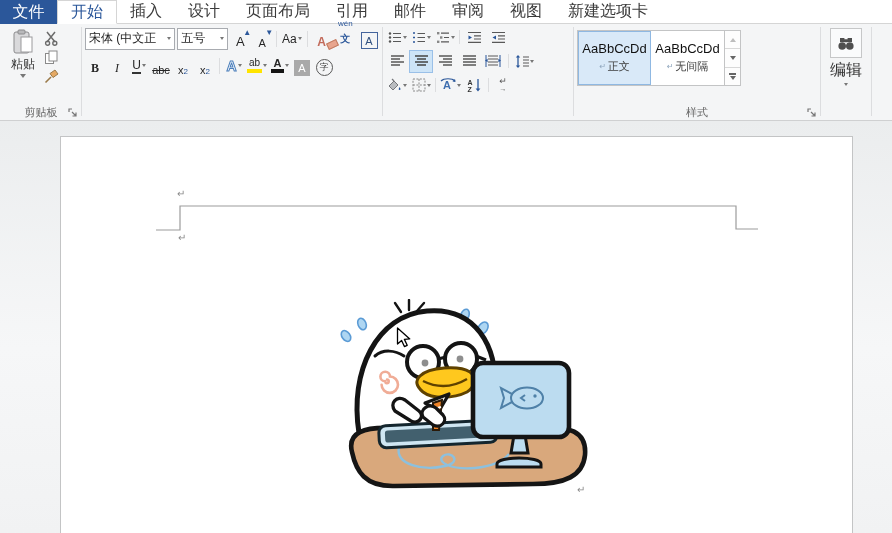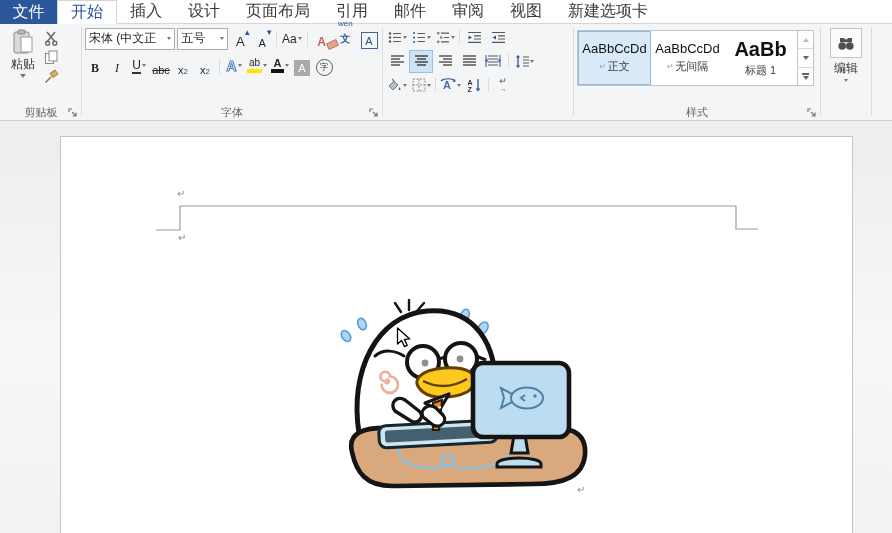--- a/index.html
+++ b/index.html
@@ -66,21 +66,21 @@
   .sbtn{flex:1;display:flex;align-items:center;justify-content:center;border-bottom:1px solid #d8d8d8;background:#fdfdfd}
   .sbtn:last-child{border-bottom:none}
   .utri{width:0;height:0;border-left:3px solid transparent;border-right:3px solid transparent;border-bottom:4px solid #bdbdbd}
   .dtri{width:0;height:0;border-left:3px solid transparent;border-right:3px solid transparent;border-top:4px solid #666}
   .morebar{display:flex;flex-direction:column;align-items:center;gap:1px}
   .morebar i{display:block;width:7px;height:1.5px;background:#666}
 
   
   .edit{align-items:center;width:44px}
   .edico{width:30px;height:28px;border:1px solid #c6c7c8;background:#fafbfc;display:flex;align-items:center;justify-content:center;margin:3px auto 2px}
-  .edlbl{font-size:12px;color:#333;text-align:center}
+  .edlbl{font-size:16px;color:#333;text-align:center}
   .edarr{display:flex;justify-content:center;margin-top:2px}
 
   
   .docarea{position:relative;height:412px;background:linear-gradient(180deg,#ebedee 0%,#f6f7f8 55%,#f1f2f3 100%);overflow:hidden}
   .page{position:absolute;left:60px;top:15px;width:791px;height:420px;background:#fff;border:1px solid #c3c4c5}
   .pilcrow{position:absolute;font-size:10px;color:#8a8a8a;line-height:10px}
   .headerline{position:absolute;left:90px;top:66px}
   .doctitle{position:absolute;left:119px;top:108px;width:574px;text-align:center;font-family:"Liberation Serif",serif;font-weight:bold;font-size:22px;letter-spacing:1.5px;color:#000}
   .doctitle .tmark{font-size:10px;color:#8a8a8a;font-weight:normal;font-family:"Liberation Sans",sans-serif;margin-left:2px}
   .cartoon{position:absolute;left:276px;top:162px;width:254px;height:196px}
@@ -226,27 +226,20 @@
               <span class="tri sm"></span>
             </div>
           <div class="ib">
               <span class="shade">A</span>
             </div>
           <div class="ib">
               <span class="enclose">字</span>
             </div>
         </div>
       </div>
-      <div class="gfoot">
-        <span>字体</span>
-        <svg class="launcher" width="10" height="10" viewBox="0 0 10 10">
-            <path d="M1,4 V1 H4" fill="none" stroke="#777" stroke-width="1.2"></path>
-            <path d="M4,4 L8,8 M8,4.5 V8 H4.5" fill="none" stroke="#777" stroke-width="1.2"></path>
-          </svg>
-      </div>
     </div>
 
     <div class="vsep"></div>
 
     <div class="group" style="width:184px">
       <div class="gbody" style="flex-direction:column">
         <div class="frow" style="height:24px">
           <div class="pb pdrop">
             <svg width="14" height="13" viewBox="0 0 14 13">
                 <circle cx="2" cy="2.5" r="1.2" fill="#555"></circle>
@@ -381,26 +374,20 @@
             <span class="sname">
                 <span class="smark">↵</span>
                 <span>正文</span>
               </span>
           </div>
           <div class="card">
             <span class="sample">AaBbCcDd</span>
             <span class="sname">
                 <span class="smark">↵</span>
                 <span>无间隔</span>
-              </span>
-          </div>
-          <div class="card">
-            <span class="sample big">AaBb</span>
-            <span class="sname">
-                <span>标题 1</span>
               </span>
           </div>
           <div class="scol">
             <div class="sbtn">
                 <span class="utri"></span>
               </div>
             <div class="sbtn">
                 <span class="dtri"></span>
               </div>
             <div class="sbtn">

